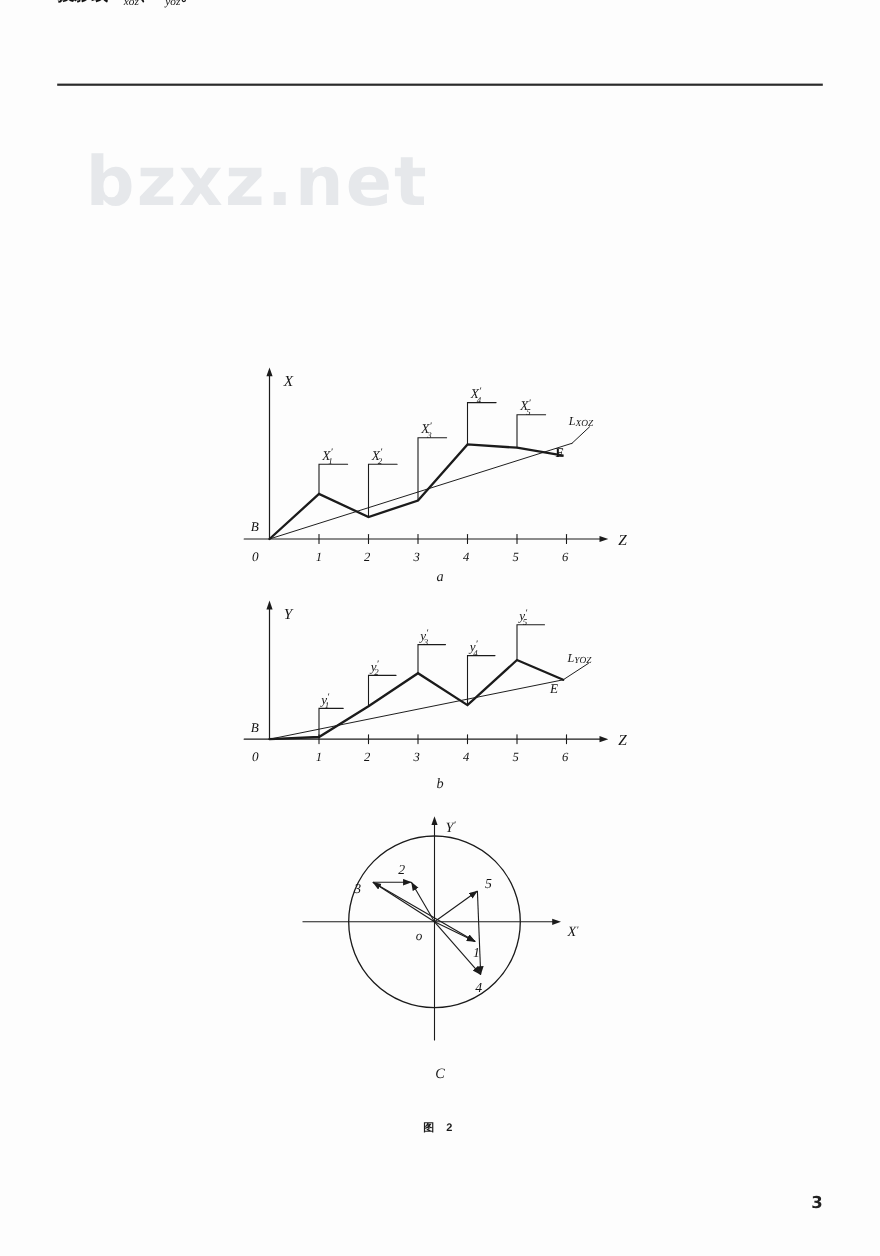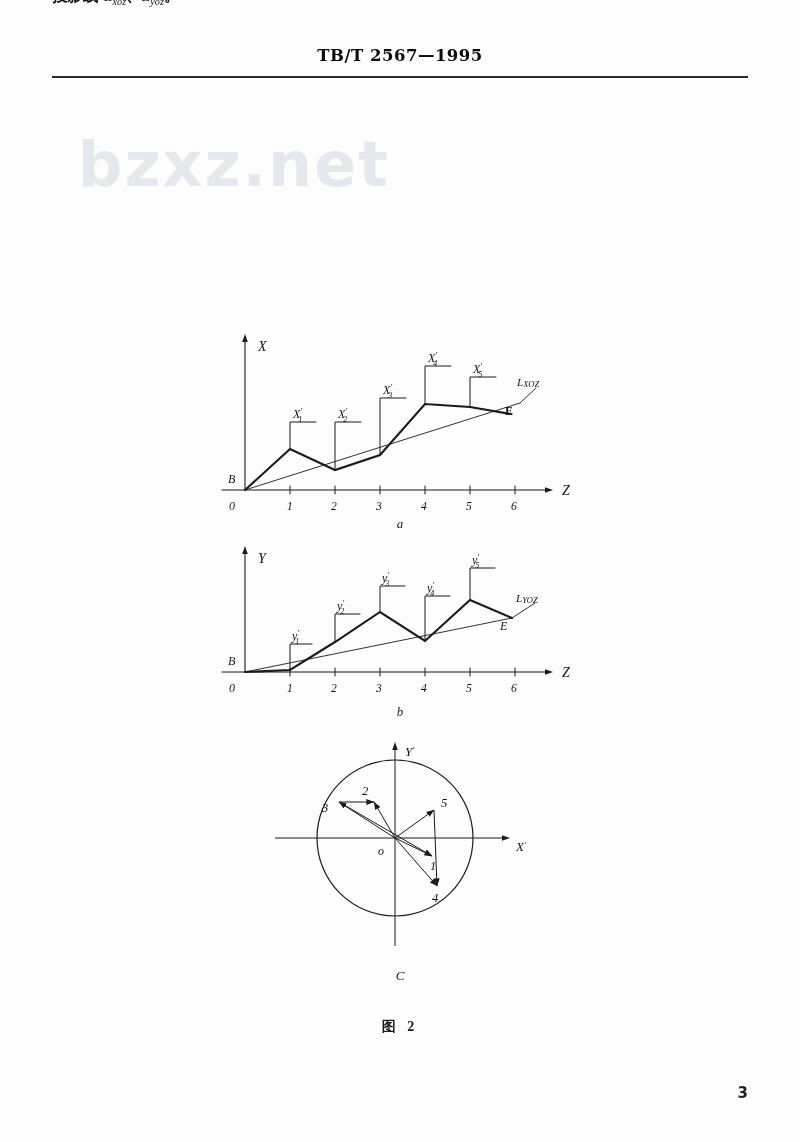--- a/index.html
+++ b/index.html
@@ -77,43 +77,42 @@
     top: 318px;
     left: 0;
     width: 800px;
     height: 720px;
   }
   svg { display: block; }
   .caption {
     position: absolute;
     width: 800px;
     text-align: center;
-    font-family: Liberation Serif, serif;
-    font-weight: bold;
-    font-size: 14px;
+    font-family: Liberation Sans, sans-serif;
+    font-weight: bold;
+    font-size: 10px;
     letter-spacing: 4px;
   }
 
   
   .page-num {
     position: absolute;
     right: 52px;
     top: 1084px;
     font-family: "DejaVu Sans", sans-serif;
     font-weight: bold;
     font-size: 15px;
     color: #222;
   }
 </style>
 </head>
 <body>
 
 <div class="page">
 
-  <div class="doc-header">TB/T 2567—1995</div>
   <div class="header-rule"></div>
 
   <div class="watermark">bzxz.net</div>
 
   <div class="body-text">
 
     <div class="ln" style="top:-18px;">
       <span class="cn">投影线 </span><span class="it">L</span><sub class="it">xoz</sub><span class="cn">、</span><span class="it">L</span><sub class="it">yoz</sub><span class="cn">。</span>
     </div>
   </div>

